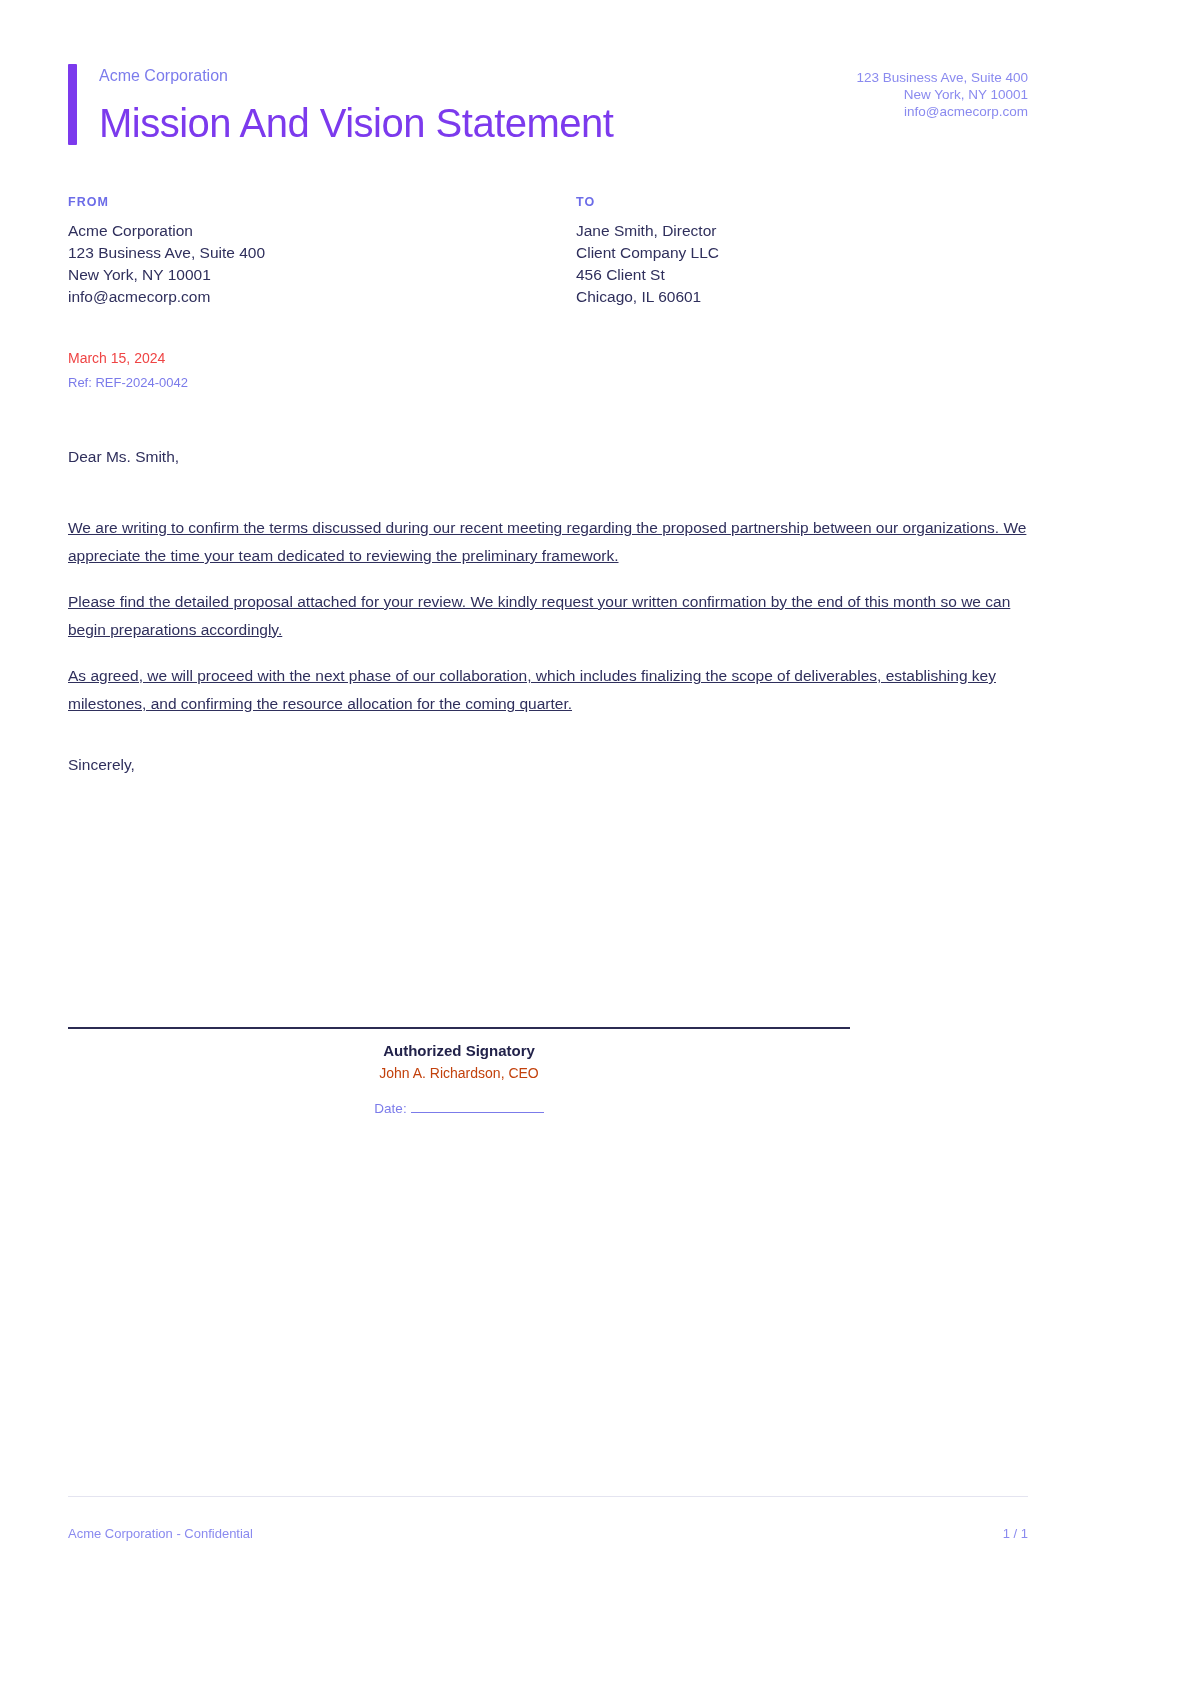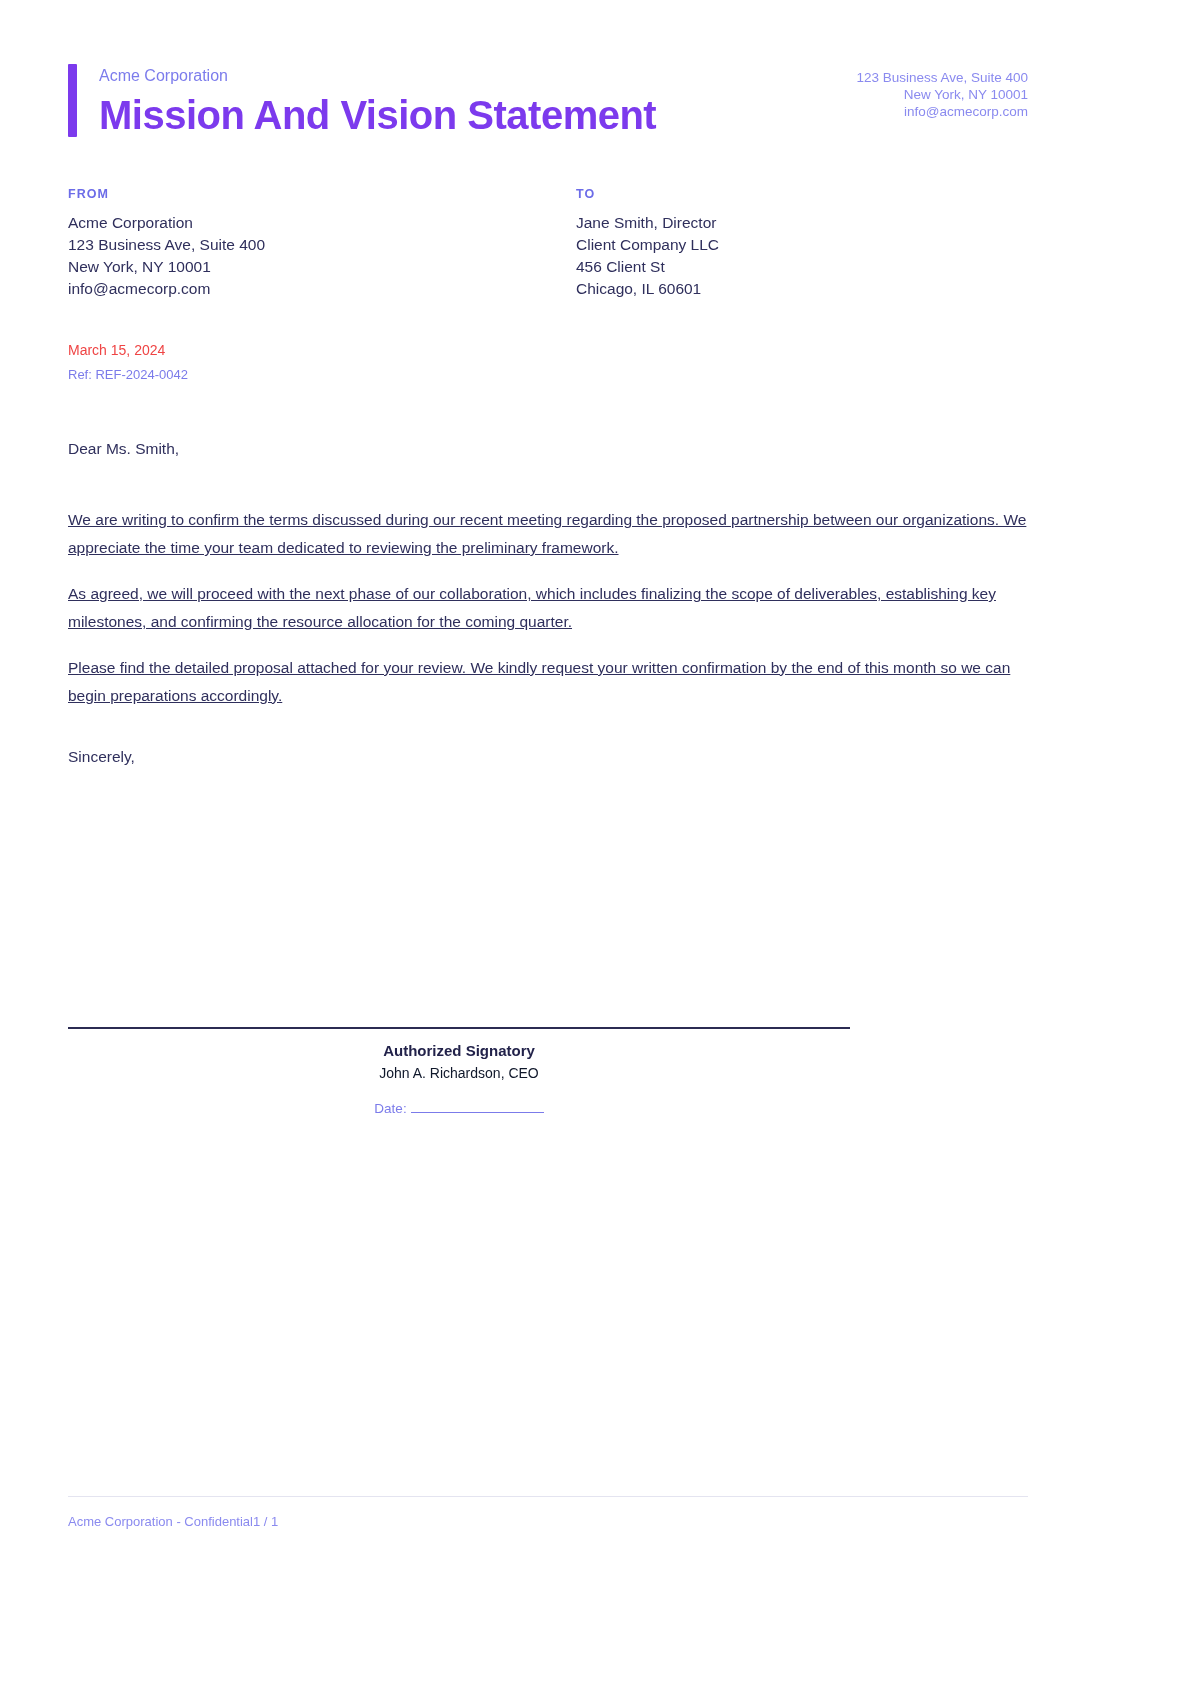--- a/index.html
+++ b/index.html
@@ -13,22 +13,22 @@
     overflow:hidden;
   }
   .content { padding:64px 68px 0 68px; }
 
   
   .header { display:flex; justify-content:space-between; align-items:flex-start; }
   .header-left { display:flex; align-items:stretch; }
   .accent-bar { width:9px; background:#7C3AED; margin-right:22px; border-radius:1px; }
   .company-label { color:#7C7CEC; font-size:16px; padding-top:3px; }
   .doc-title {
-    color:#7C3AED; font-size:40px; font-weight:bold;
-    letter-spacing:-0.5px; margin-top:8px; line-height:1.1;
+    color:#7C3AED; font-size:40px; font-weight:normal;
+    letter-spacing:-0.5px; margin-top:16px; line-height:1.1;
   }
   .header-address {
     text-align:right; color:#8A8AEF; font-size:13.5px; line-height:17px; padding-top:5px;
   }
 
   
   .parties { display:grid; grid-template-columns:508px auto; margin-top:50px; }
   .party-label {
     color:#6C6CE8; font-size:12.5px; font-weight:bold; letter-spacing:1px;
     margin-bottom:11px;
@@ -48,32 +48,32 @@
     margin-bottom:18px; hyphens:auto; -webkit-hyphens:auto;
   }
   .closing { margin-top:38px; font-size:15.5px; color:#2F2F5C; }
 
   
   .signature {
     position:absolute; left:68px; top:1027px; width:782px;
     border-top:2px solid #2B2B52; padding-top:13px;text-align:center;
   }
   .sig-title { font-size:15px; font-weight:bold; color:#22224A; }
-  .sig-name  { font-size:14px; color:#0f172a; margin-top:6px; }
+  .sig-name  { font-size:14px; color:#c2410c; margin-top:6px; }
   .sig-date  { font-size:13.5px; color:#7B7BEA; margin-top:20px; }
   .sig-blank {
     display:inline-block; width:133px; height:11px;
     border-bottom:1.5px solid #7B7BEA; margin-left:4px;
   }
 
   
   .footer {
     position:absolute; left:68px; right:68px; top:1496px;
-    border-top:1px solid #E4E4F0; padding-top:17px;
-    display:flex; 
+    border-top:1px solid #E4E4F0; padding-top:29px;
+    display:flex; justify-content:space-between;
     color:#8A8AEF; font-size:13px;
   }
 </style>
 </head>
 <body>
 
 <div class="page">
   <div class="content">
 
     <div class="header">
@@ -114,22 +114,22 @@
 
     <div class="meta">
       <div class="date-line">March 15, 2024</div>
       <div class="ref-line">Ref: REF-2024-0042</div>
     </div>
 
     <div class="salutation">Dear Ms. Smith,</div>
 
     <div class="paragraphs">
       <p>We are writing to confirm the terms discussed during our recent meeting regarding the proposed partnership between our organizations. We appreciate the time your team dedicated to reviewing the preliminary framework.</p>
+      <p>Please find the detailed proposal attached for your review. We kindly request your written confirmation by the end of this month so we can begin preparations accordingly.</p>
       <p>As agreed, we will proceed with the next phase of our collaboration, which includes finalizing the scope of deliverables, establishing key milestones, and confirming the resource allocation for the coming quarter.</p>
-      <p>Please find the detailed proposal attached for your review. We kindly request your written confirmation by the end of this month so we can begin preparations accordingly.</p>
     </div>
 
     <div class="closing">Sincerely,</div>
   </div>
 
   <div class="signature">
     <div class="sig-title">Authorized Signatory</div>
     <div class="sig-name">John A. Richardson, CEO</div>
     <div class="sig-date">
       <span>Date:</span><span class="sig-blank"></span>

